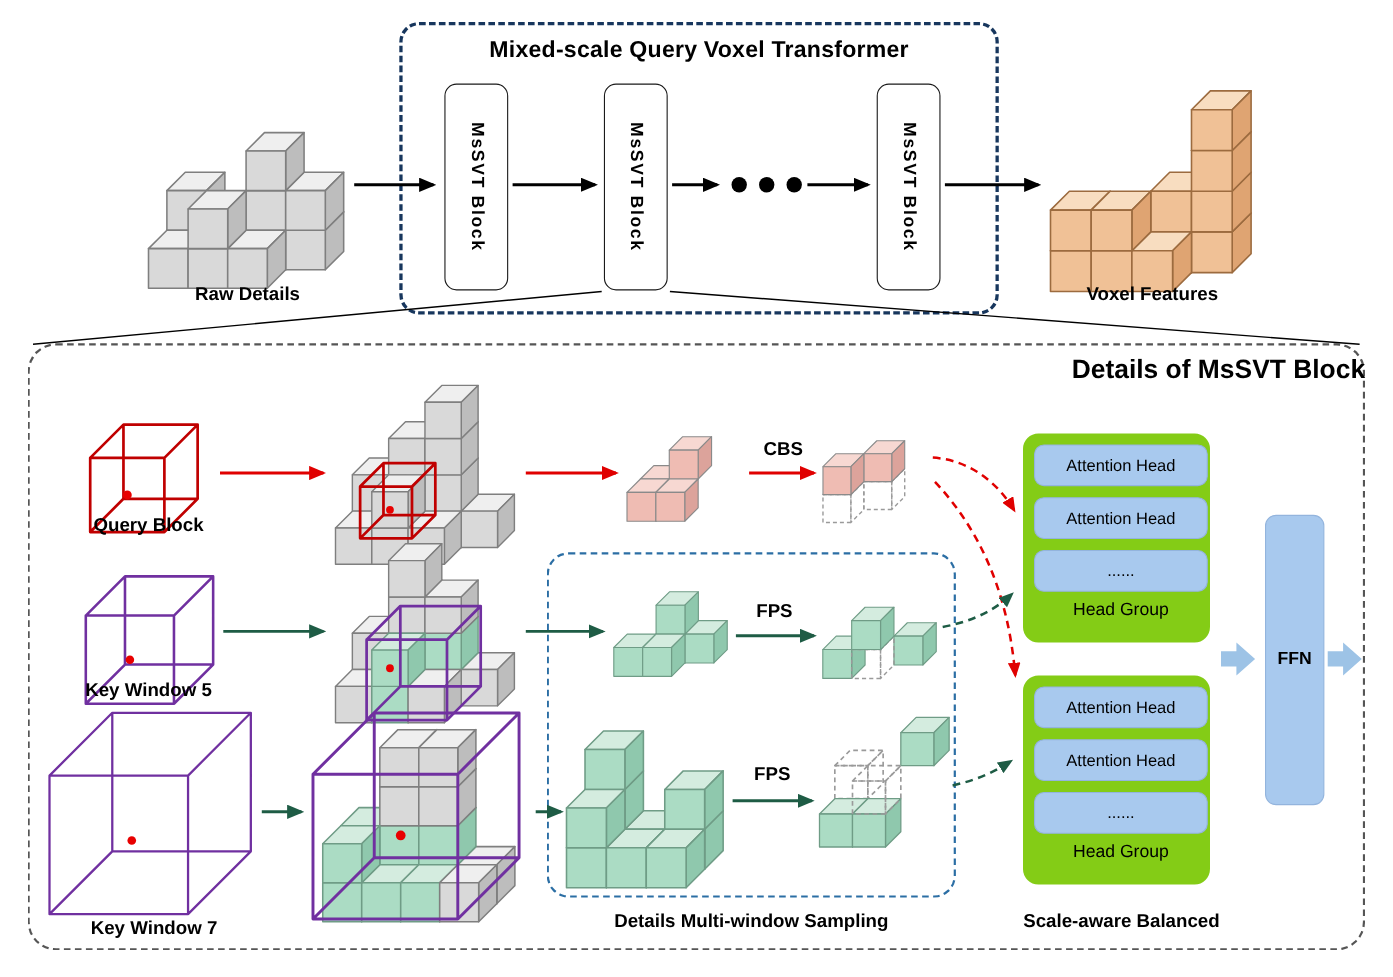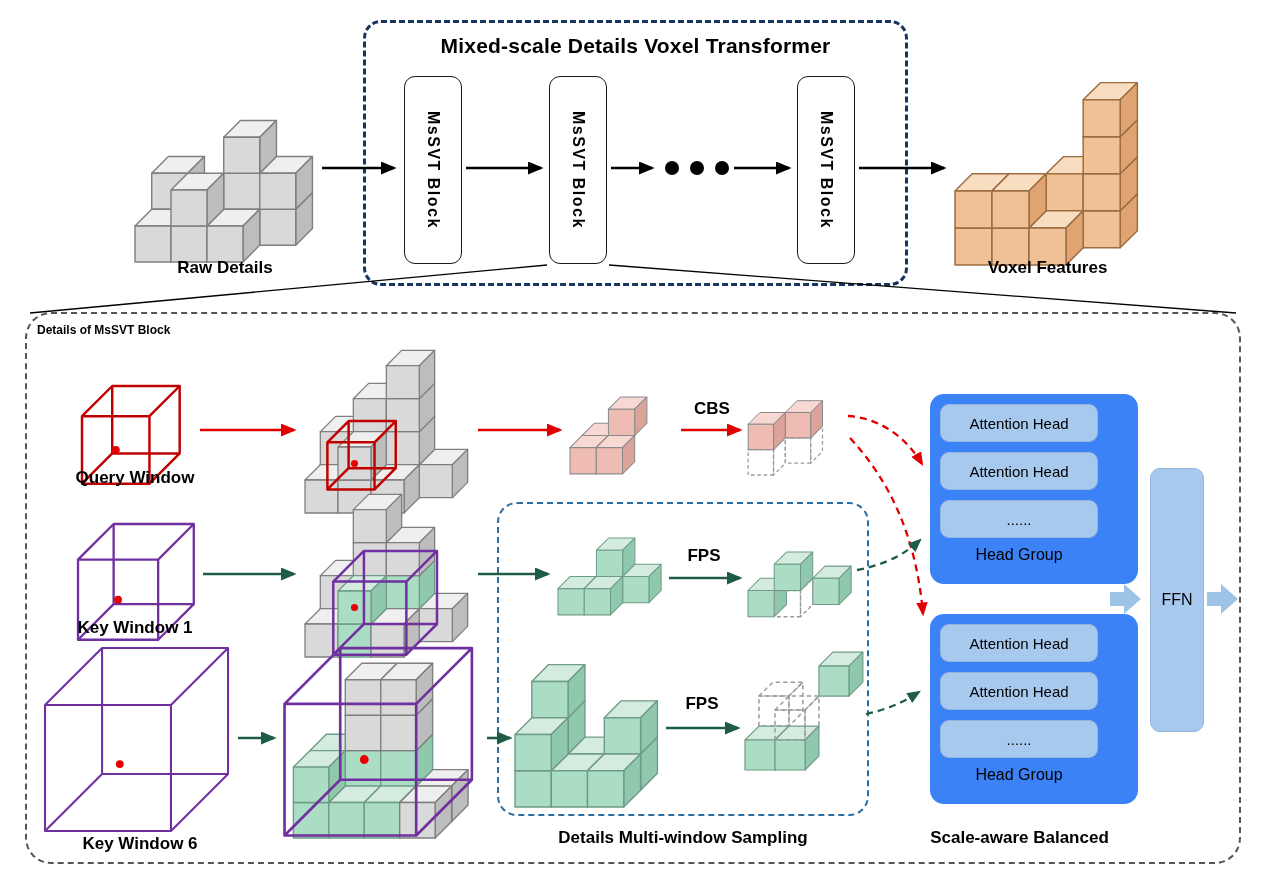--- a/index.html
+++ b/index.html
@@ -6,26 +6,26 @@
   html,body{width:1266px;height:888px}
   body{position:relative;background:#fff;font-family:"Liberation Sans",sans-serif;color:#000;overflow:hidden}
   .overlay{position:absolute;left:0;top:0;width:1266px;height:888px;pointer-events:none;z-index:6}
   .vox{position:absolute;overflow:visible;z-index:3}
   .lbl{position:absolute;text-align:center;font-weight:700;font-size:17px;z-index:4}
   .top-box{position:absolute;left:363px;top:20px;width:545px;height:266px;border:3px dashed #17365d;border-radius:18px;z-index:1;background:transparent}
   .top-title{text-align:center;margin-top:11px;font-size:21px;font-weight:700;letter-spacing:.2px}
   .msvt-block{position:absolute;top:76px;width:58px;height:188px;background:#fff;border:1.8px solid #1a1a1a;border-radius:11px;display:flex;align-items:center;justify-content:center;z-index:2}
   .msvt-block span{writing-mode:vertical-rl;font-weight:700;font-size:16px;letter-spacing:1.5px;white-space:nowrap}
   .details-box{position:absolute;left:25px;top:312px;width:1216px;height:552px;border:2.6px dashed #555;border-radius:26px;z-index:1}
-  .details-title{position:absolute;left:37px;top:323px;width:1216px;text-align:left;font-size:12px;font-weight:700;z-index:2}
+  .details-title{position:absolute;left:25px;top:323px;width:1216px;text-align:right;font-size:24px;font-weight:700;z-index:2}
   .sampling-box{position:absolute;left:497px;top:502px;width:372px;height:314px;border:2.6px dashed #2b6ea4;border-radius:20px;z-index:1}
-  .head-group{position:absolute;left:930px;width:208px;height:190px;background:#3b82f6;border-radius:14px;z-index:2}
+  .head-group{position:absolute;left:930px;width:170px;height:190px;background:#84cc16;border-radius:14px;z-index:2}
   .pill{position:absolute;left:10px;width:158px;height:38px;background:#a8c9ee;border:1px solid #93b4dd;border-radius:9px;display:flex;align-items:center;justify-content:center;font-size:15px;z-index:3}
   .hg-label{position:absolute;left:0;top:152px;width:178px;text-align:center;font-size:16px}
-  .ffn-box{position:absolute;left:1150px;top:468px;width:54px;height:264px;background:#a8c9ee;border:1px solid #93b4dd;border-radius:10px;display:flex;align-items:center;justify-content:center;font-weight:400;font-size:16px;z-index:2}
+  .ffn-box{position:absolute;left:1150px;top:468px;width:54px;height:264px;background:#a8c9ee;border:1px solid #93b4dd;border-radius:10px;display:flex;align-items:center;justify-content:center;font-weight:700;font-size:16px;z-index:2}
   
   .cube polygon{stroke:#7f7f7f;stroke-width:1.1;stroke-linejoin:round}
   .cf-g .top{fill:#efefef}.cf-g .fr{fill:#d9d9d9}.cf-g .rt{fill:#bdbdbd}
   .cf-o polygon{stroke:#9c6b3f}.cf-o .top{fill:#f8ddc0}.cf-o .fr{fill:#f0c196}.cf-o .rt{fill:#dfa472}
   .cf-p polygon{stroke:#8a8a8a}.cf-p .top{fill:#f7d8d2}.cf-p .fr{fill:#efbcb3}.cf-p .rt{fill:#dca39b}
   .cf-n polygon{stroke:#6f9c86}.cf-n .top{fill:#d4ecdf}.cf-n .fr{fill:#abdcc4}.cf-n .rt{fill:#8fc8ad}
   .cf-d polygon{fill:none;stroke:#9a9a9a;stroke-dasharray:4 3;stroke-width:1.4}
   g[data-wire] path{fill:none;stroke-width:2.1;stroke-linejoin:round}
   .wire-red path{stroke:#c00000}
   .wire-purple path{stroke:#7030a0}
@@ -81,21 +81,21 @@
     <path d="M857 570 C 888 564 906 553 920 540" stroke="#1e5c45" marker-end="url(#mg)"></path>
     <path d="M866 714 C 893 708 906 700 919 692" stroke="#1e5c45" marker-end="url(#mg)"></path>
   </g>
   <g fill="#9dc3e6" stroke="none">
     <polygon points="1110,592 1124,592 1124,584 1141,599 1124,614 1124,606 1110,606"></polygon>
     <polygon points="1207,592 1221,592 1221,584 1238,599 1221,614 1221,606 1207,606"></polygon>
   </g>
 </svg>
 
 <div class="top-box">
-  <div class="top-title">Mixed-scale Details Voxel Transformer</div>
+  <div class="top-title">Mixed-scale Query Voxel Transformer</div>
 </div>
 
 <div class="msvt-block" style="left:404px">
   <span>MsSVT Block</span>
 </div>
 <div class="msvt-block" style="left:549px">
   <span>MsSVT Block</span>
 </div>
 <div class="msvt-block" style="left:797px">
   <span>MsSVT Block</span>
@@ -236,21 +236,21 @@
 <div class="details-box"></div>
 <div class="details-title">Details of MsSVT Block</div>
 <div class="sampling-box"></div>
 
 <svg class="vox" style="left:82px;top:386px;width:100px;height:100px" viewBox="0 0 86 86">
   <g data-wire="58,26" class="wire-red">
       <path d="M0 26 H58 V84 H0 Z M0 26 L26 0 H84 L58 26 M84 0 V58 L58 84 M26 0 V58 H84 M26 58 L0 84"></path>
     </g>
   <circle class="reddot" cx="29" cy="55" r="3.5"></circle>
 </svg>
-<div class="lbl" style="left:55px;top:468px;width:160px">Query Window</div>
+<div class="lbl" style="left:55px;top:468px;width:160px">Query Block</div>
 
 <svg class="vox" style="left:305px;top:348px;width:165px;height:165px" viewBox="0 0 140 140">
     <g>
       <g class="cube cf-g" transform="translate(41,86)">
         <polygon points="0,13 13,0 41,0 28,13" class="top"></polygon>
         <polygon points="28,13 41,0 41,28 28,41" class="rt"></polygon>
         <polygon points="0,13 28,13 28,41 0,41" class="fr"></polygon>
       </g>
       <g class="cube cf-g" transform="translate(69,86)">
         <polygon points="0,13 13,0 41,0 28,13" class="top"></polygon>
@@ -365,21 +365,21 @@
       </g>
     </g>
   </svg>
 
 <svg class="vox" style="left:78px;top:524px;width:118px;height:118px" viewBox="0 0 106 106">
   <g data-wire="72,32" class="wire-purple">
       <path d="M0 32 H72 V104 H0 Z M0 32 L32 0 H104 L72 32 M104 0 V72 L72 104 M32 0 V72 H104 M32 72 L0 104"></path>
     </g>
   <circle class="reddot" cx="36" cy="68" r="3.5"></circle>
 </svg>
-<div class="lbl" style="left:55px;top:618px;width:160px">Key Window 1</div>
+<div class="lbl" style="left:55px;top:618px;width:160px">Key Window 5</div>
 
 <svg class="vox" style="left:305px;top:492px;width:165px;height:165px" viewBox="0 0 140 140">
     <g>
       <g class="cube cf-n" transform="translate(41,86)">
         <polygon points="0,13 13,0 41,0 28,13" class="top"></polygon>
         <polygon points="28,13 41,0 41,28 28,41" class="rt"></polygon>
         <polygon points="0,13 28,13 28,41 0,41" class="fr"></polygon>
       </g>
       <g class="cube cf-n" transform="translate(69,86)">
         <polygon points="0,13 13,0 41,0 28,13" class="top"></polygon>
@@ -499,21 +499,21 @@
       </g>
     </g>
   </svg>
 
 <svg class="vox" style="left:45px;top:648px;width:185px;height:185px" viewBox="0 0 188 188">
   <g data-wire="128,58" class="wire-purple">
       <path d="M0 58 H128 V186 H0 Z M0 58 L58 0 H186 L128 58 M186 0 V128 L128 186 M58 0 V128 H186 M58 128 L0 186"></path>
     </g>
   <circle class="reddot" cx="76" cy="118" r="4"></circle>
 </svg>
-<div class="lbl" style="left:55px;top:834px;width:170px">Key Window 6</div>
+<div class="lbl" style="left:55px;top:834px;width:170px">Key Window 7</div>
 
 <svg class="vox" style="left:282px;top:638px;width:200px;height:200px" viewBox="-9 -12 158 158">
     <g>
       <g class="cube cf-n" transform="translate(13,92)">
         <polygon points="0,13 13,0 41,0 28,13" class="top"></polygon>
         <polygon points="28,13 41,0 41,28 28,41" class="rt"></polygon>
         <polygon points="0,13 28,13 28,41 0,41" class="fr"></polygon>
       </g>
       <g class="cube cf-n" transform="translate(41,92)">
         <polygon points="0,13 13,0 41,0 28,13" class="top"></polygon>

